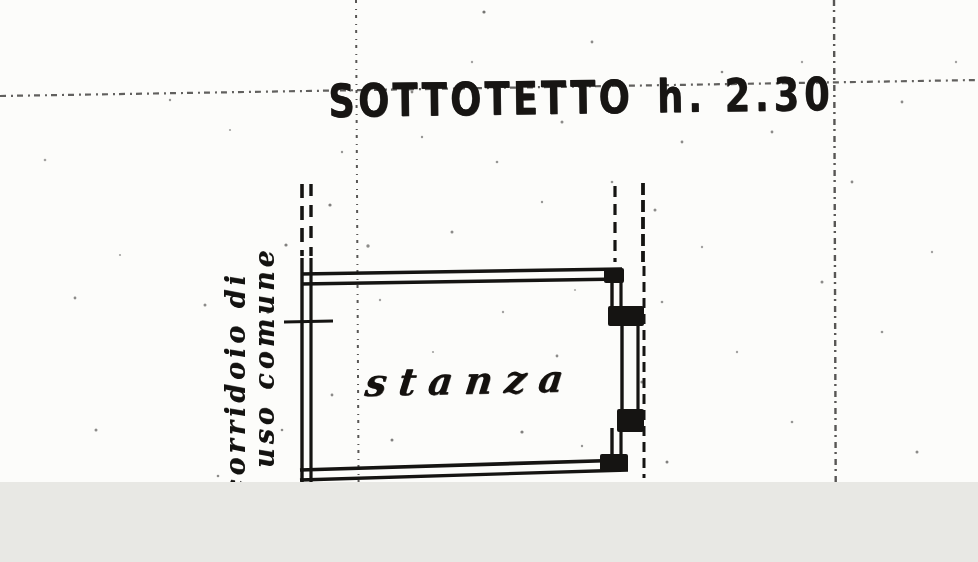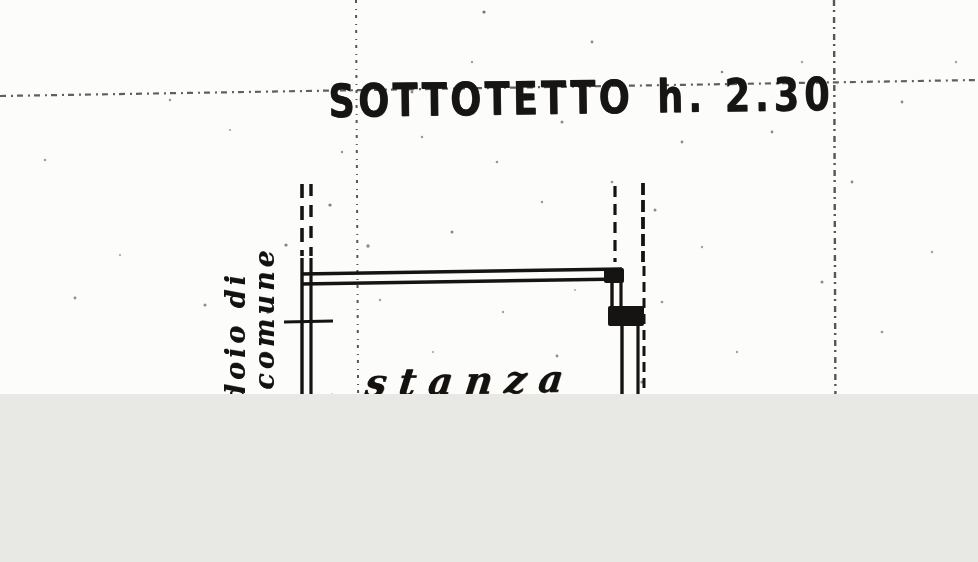--- a/index.html
+++ b/index.html
@@ -1,18 +1,18 @@
 <!DOCTYPE html>
 <html><head>
 <meta charset="utf-8">
 <style>
   html,body{margin:0;padding:0;background:#e8e8e4;}
   .page{
     position:relative;
-    width:978px;height:394px;
+    width:978px;height:482px;
     background:#fcfcfa;
     overflow:hidden;
     font-family:"DejaVu Sans",sans-serif;
     color:#171513;
   }
   .plan-svg{position:absolute;left:0;top:0;width:978px;height:562px;}
   
   .title{
     position:absolute;left:328px;top:74px;
     display:flex;gap:30px;white-space:nowrap;

